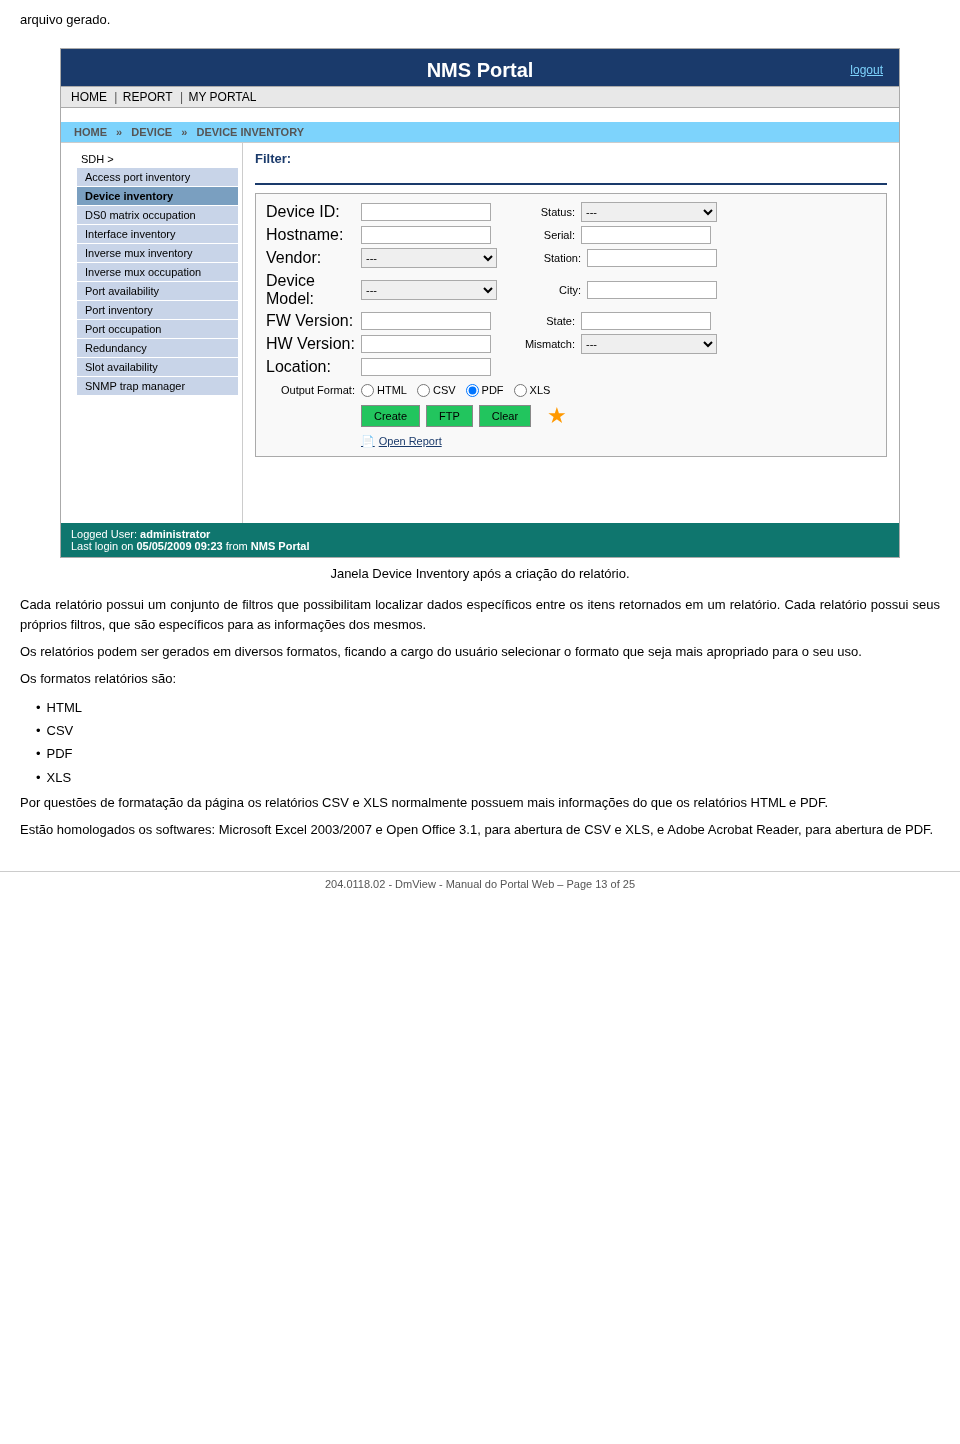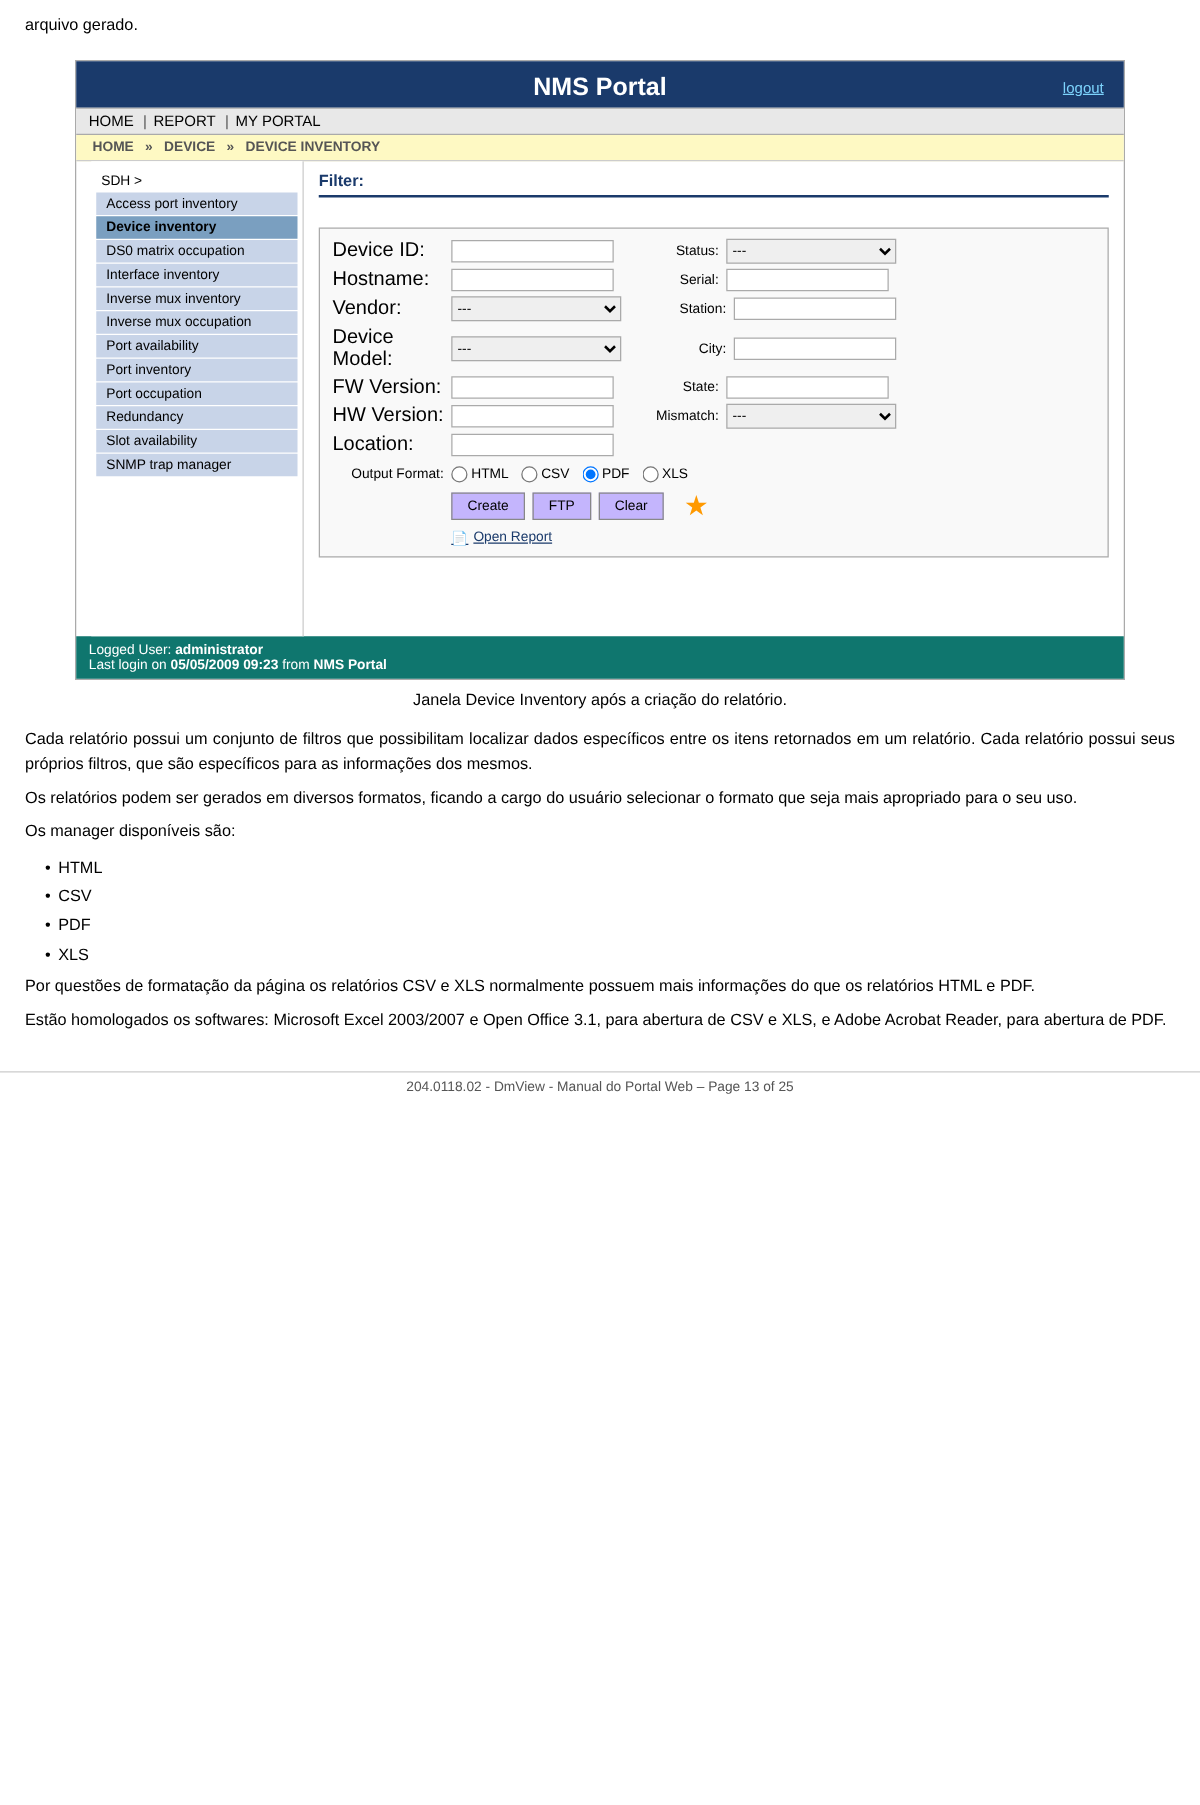--- a/index.html
+++ b/index.html
@@ -65,27 +65,28 @@
       text-decoration: none;
       margin-right: 2px;
     }
     .nav-bar span {
       margin: 0 2px;
       color: #555;
     }
 
     
     .breadcrumb {
-      background: #fef9c3;
+      background: #7dd3fc;
       border-bottom: 1px solid #ccc;
       padding: 4px 10px;
       font-size: 11px;
       color: #555;
       text-transform: uppercase;
       font-weight: bold;
+      margin-top: 14px;
     }
     .breadcrumb span {
       margin: 0 3px;
     }
 
     
     .main-layout {
       display: flex;
     }
 
@@ -122,23 +123,23 @@
     
     .content-area {
       flex: 1;
       padding: 8px 12px;
     }
 
     .filter-title {
       font-size: 13px;
       font-weight: bold;
       color: #1a3a6b;
-      margin-bottom: 24px;
+      margin-bottom: 8px;
       border-bottom: 2px solid #1a3a6b;
-      padding-bottom: 4px;
+      padding-bottom: 17px;
     }
 
     
     .filter-form {
       border: 1px solid #aaa;
       background: #f9f9f9;
       padding: 8px 10px;
       margin-bottom: 8px;
     }
 
@@ -216,21 +217,21 @@
       align-items: center;
       gap: 6px;
       margin-left: 95px;
       margin-bottom: 6px;
     }
 
     .btn {
       padding: 2px 12px;
       font-size: 11px;
       border: 1px solid #888;
-      background: #c4b5fd;
+      background: #22c55e;
       cursor: pointer;
       height: 22px;
     }
 
     .star-icon {
       color: #f90;
       font-size: 22px;
       margin-left: 10px;
     }
 
@@ -470,21 +471,21 @@
   <p class="body-text">
     <span>Cada relatório possui um conjunto de filtros que possibilitam localizar dados específicos entre os itens retornados em um relatório.</span>
     <span>Cada relatório possui seus próprios filtros, que são específicos para as informações dos mesmos.</span>
   </p>
 </div>
 
 <div style="padding: 0 20px;">
   <p class="body-text">
     <span>Os relatórios podem ser gerados em diversos formatos, ficando a cargo do usuário selecionar o formato que seja mais apropriado para o seu uso.</span>
   </p>
-  <p class="body-text">Os manager disponíveis são:</p>
+  <p class="body-text">Os formatos relatórios são:</p>
   <ul class="bullet-list">
     <li>HTML</li>
     <li>CSV</li>
     <li>PDF</li>
     <li>XLS</li>
   </ul>
   <p class="body-text">Por questões de formatação da página os relatórios CSV e XLS normalmente possuem mais informações do que os relatórios HTML e PDF.</p>
   <p class="body-text">Estão homologados os softwares: Microsoft Excel 2003/2007 e Open Office 3.1, para abertura de CSV e XLS, e Adobe Acrobat Reader, para abertura de PDF.</p>
 </div>
 

